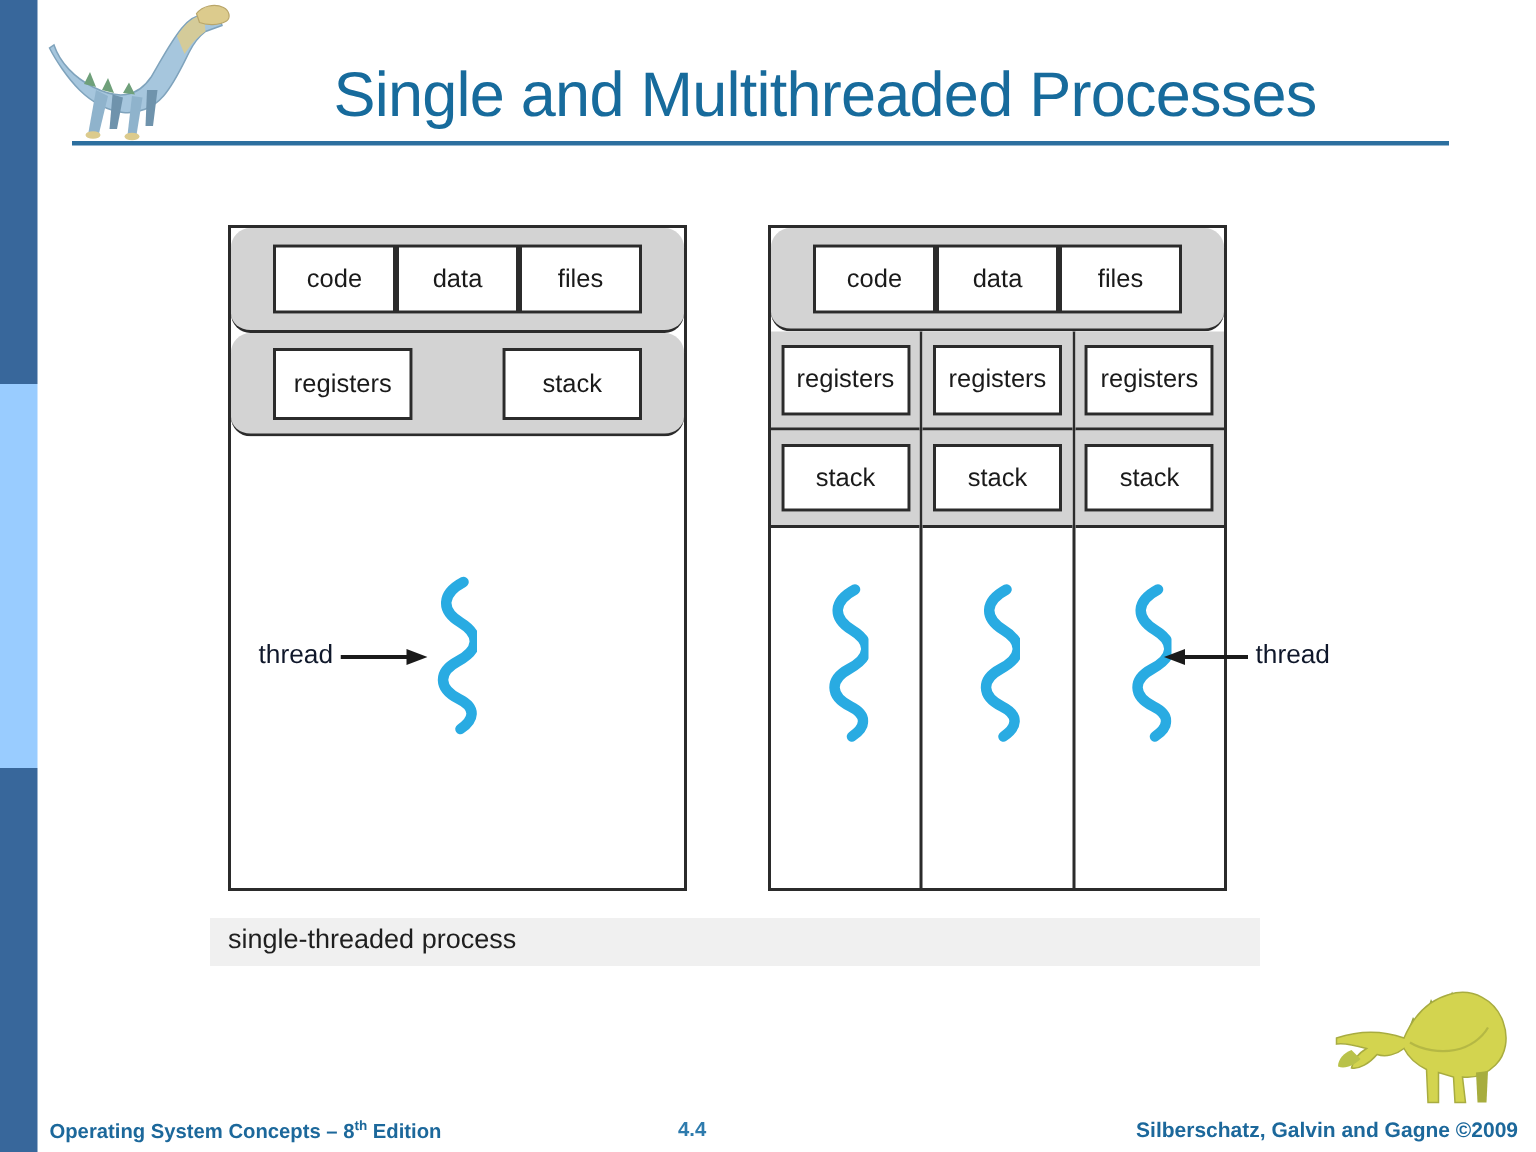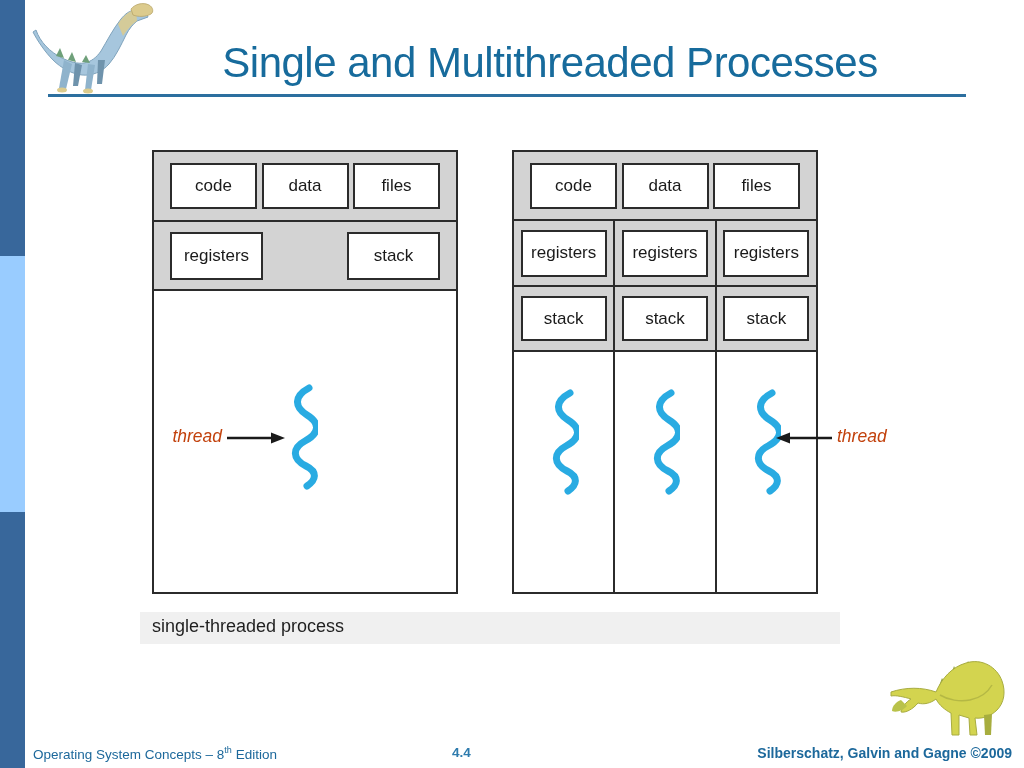--- a/index.html
+++ b/index.html
@@ -23,21 +23,21 @@
 
   
   .procbox{
     position:absolute;top:150px;width:306px;height:444px;background:#fff;
     border:2px solid #2B2B2B;box-sizing:border-box;z-index:2;
   }
   .procbox.left{left:152px;}
   .procbox.right{left:512px;}
   .grayband{
     background:#D3D3D3;border-bottom:2px solid #2B2B2B;box-sizing:border-box;
-    display:flex;align-items:center;justify-content:space-between;padding:0 16px;
+    display:flex;align-items:center;justify-content:space-between;padding:0 28px;border-radius:13px;
   }
   .cellbox{
     background:#fff;border:2px solid #2B2B2B;box-sizing:border-box;
     display:flex;align-items:center;justify-content:center;
     font-size:17px;color:#1A1A1A;
   }
   .b1{height:70px;}
   .b1 .cellbox{width:87px;height:46px;}
   .b2{height:69px;}
   .b2 .cellbox{width:93px;height:48px;}
@@ -47,32 +47,32 @@
   .col.divider{border-right:2px solid #2B2B2B;}
   .regcell{height:66px;background:#D3D3D3;border-bottom:2px solid #2B2B2B;
     box-sizing:border-box;display:flex;align-items:center;justify-content:center;}
   .regcell .cellbox{width:86px;height:47px;}
   .stackcell{height:65px;background:#D3D3D3;border-bottom:2px solid #2B2B2B;
     box-sizing:border-box;display:flex;align-items:center;justify-content:center;}
   .stackcell .cellbox{width:86px;height:45px;}
   .colwhite{flex:1;display:flex;justify-content:center;align-items:flex-start;padding-top:37px;}
 
   
-  .thread-label{position:absolute;font-size:17.5px;color:#c2410c;z-index:3;font-style:italic;}
+  .thread-label{position:absolute;font-size:17.5px;color:#0f172a;z-index:3;}
   .annot-svg{position:absolute;z-index:3;}
   .squiggle{display:block;}
 
   
   .caption-strip{position:absolute;left:140px;top:612px;width:700px;height:32px;background:#F0F0F0;z-index:1;}
   .caption{position:absolute;top:616px;width:306px;text-align:left;font-size:18px;color:#1F1F1F;z-index:2;}
   .caption.left{left:152px;}
   .caption.right{left:512px;}
 
   
-  .footer-left{position:absolute;left:33px;top:745px;font-size:13.5px;font-weight:normal;color:#1C689B;}
+  .footer-left{position:absolute;left:33px;top:745px;font-size:13.5px;font-weight:bold;color:#1C689B;}
   .footer-left sup{font-size:9px;}
   .footer-center{position:absolute;left:452px;top:745px;width:94px;
     font-size:13.5px;font-weight:bold;color:#2E7BAD;}
   .footer-right{position:absolute;right:12px;top:745px;font-size:14px;font-weight:bold;color:#1C689B;}
 
   .dino{position:absolute;z-index:2;}
   .dino.tl{left:30px;top:2px;}
   .dino.br{left:888px;top:640px;}
 </style>
 </head>

